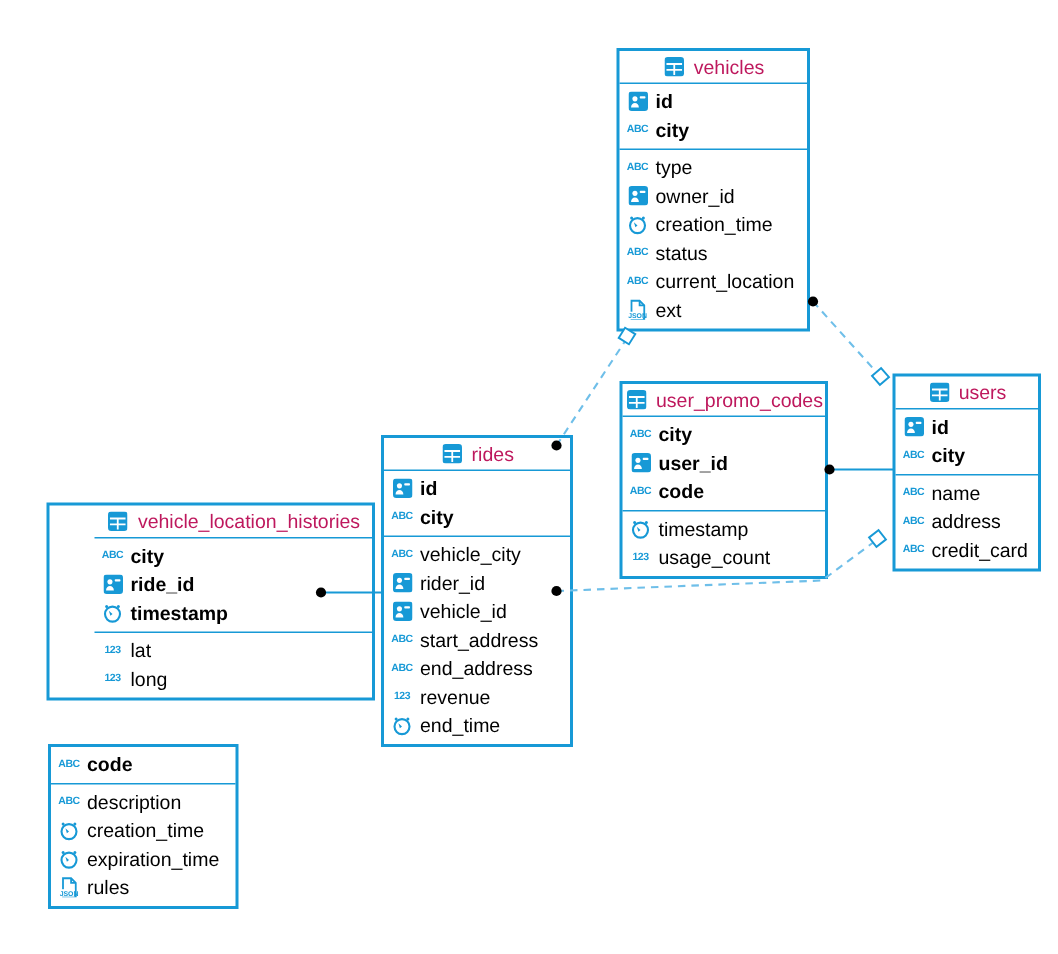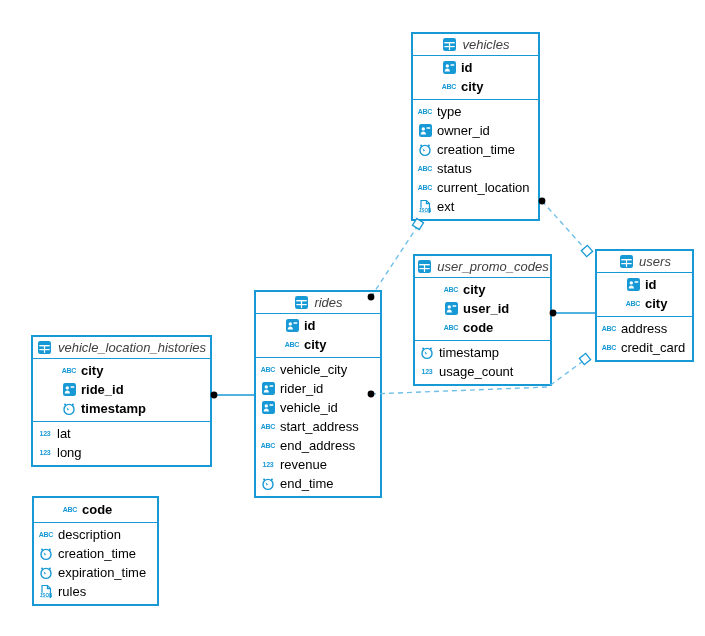--- a/index.html
+++ b/index.html
@@ -29,42 +29,41 @@
     z-index:2;
   }
   .er-table .hdr{
     display:flex;
     align-items:center;
     justify-content:center;
     gap:5px;
     height:21px;
     border-bottom:1.5px solid var(--accent);
     font-size:13px;
-    color:#404040;
+    color:#be185d;
     white-space:nowrap;
     overflow:hidden;
-    font-style:italic;
   }
   .er-table .section{
     padding:2px 0 3px 0;
   }
   .er-table .section.pk{
     border-bottom:1.5px solid var(--accent);
   }
   .er-table .row{
     display:flex;
     align-items:center;
     gap:4px;
     height:19px;
     padding:0 4px;
     font-size:13px;
     color:#000;
     white-space:nowrap;
   }
-  .er-table .section.pk .row{font-weight:700;margin-left:24px;}
+  .er-table .section.pk .row{font-weight:700;}
   .icon-box{
     width:16px;
     min-width:16px;
     height:14px;
     display:flex;
     align-items:center;
     justify-content:center;
   }
   .txt-icon{
     font-size:7px;
@@ -264,20 +263,26 @@
             <span class="txt-icon">ABC</span>
           </span>
           <span>city</span>
         </div>
       </div>
       <div class="section">
         <div class="row">
           <span class="icon-box">
             <span class="txt-icon">ABC</span>
           </span>
+          <span>name</span>
+        </div>
+        <div class="row">
+          <span class="icon-box">
+            <span class="txt-icon">ABC</span>
+          </span>
           <span>address</span>
         </div>
         <div class="row">
           <span class="icon-box">
             <span class="txt-icon">ABC</span>
           </span>
           <span>credit_card</span>
         </div>
       </div>
     </div>
@@ -365,21 +370,21 @@
               <circle cx="7" cy="7.4" r="5" fill="none" stroke="#1799d6" stroke-width="1.4"></circle>
               <circle cx="3.1" cy="2.4" r="1" fill="#1799d6"></circle>
               <circle cx="10.9" cy="2.4" r="1" fill="#1799d6"></circle>
               <path d="M7 7.4 L4.6 5.2 L5.6 8.5 Z" fill="#1799d6"></path>
             </svg>
           </span>
           <span>end_time</span>
         </div>
       </div>
     </div>
-    <div class="er-table" style="left: 31px; top: 335px; width: 181px;">
+    <div class="er-table" style="left: 31px; top: 335px; width: 219px; padding-left: 30px;">
       <div class="hdr">
         <span class="icon-box">
           <svg width="13" height="13" viewBox="0 0 13 13">
             <rect width="13" height="13" rx="2.2" fill="#1799d6"></rect>
             <line x1="1.3" y1="4.7" x2="11.7" y2="4.7" stroke="#fff" stroke-width="1.4"></line>
             <line x1="1.3" y1="8.6" x2="11.7" y2="8.6" stroke="#fff" stroke-width="1.2"></line>
             <line x1="6.5" y1="4.7" x2="6.5" y2="12" stroke="#fff" stroke-width="1.2"></line>
           </svg>
         </span>
         <span>vehicle_location_histories</span>

